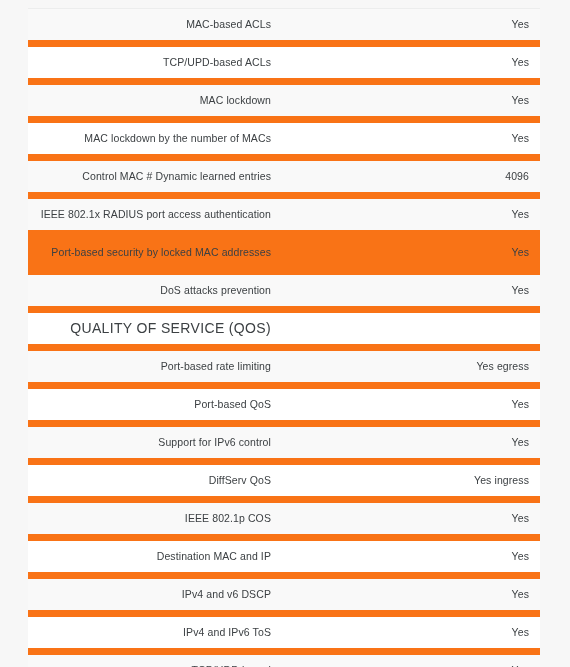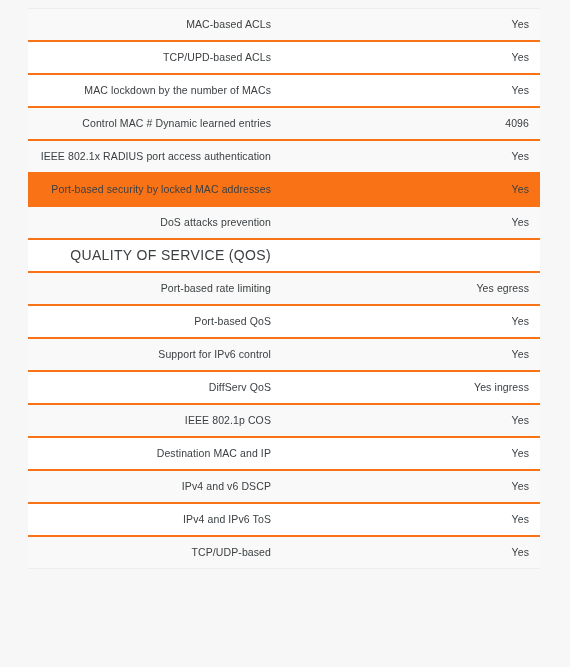--- a/index.html
+++ b/index.html
@@ -38,21 +38,21 @@
 
   table.spec-table tr.alt {
     background: #f9f9f9;
   }
 
   table.spec-table tr.highlight {
     background: #f97316;
   }
 
   table.spec-table td {
-    border-top: 2px solid #f97316;
+    border-top: 7px solid #f97316;
     border-bottom: 1px solid #eceded;
     padding: 8px 11px 8px 11px;
     font-size: 10.5px;
     line-height: 15px;
     color: #3c4043;
     vertical-align: top;
     letter-spacing: 0.1px;
   }
 
   table.spec-table td.feature {
@@ -80,20 +80,24 @@
 
 <div id="spec-table-wrap">
   <table class="spec-table" id="spec-table">
     <tbody id="spec-table-body">
         <tr class="alt">
           <td class="feature">MAC-based ACLs</td>
           <td class="value">Yes</td>
         </tr>
         <tr>
           <td class="feature">TCP/UPD-based ACLs</td>
+          <td class="value">Yes</td>
+        </tr>
+        <tr class="alt">
+          <td class="feature">MAC lockdown</td>
           <td class="value">Yes</td>
         </tr>
         <tr>
           <td class="feature">MAC lockdown by the number of MACs</td>
           <td class="value">Yes</td>
         </tr>
         <tr class="alt">
           <td class="feature">Control MAC # Dynamic learned entries</td>
           <td class="value">4096</td>
         </tr>

